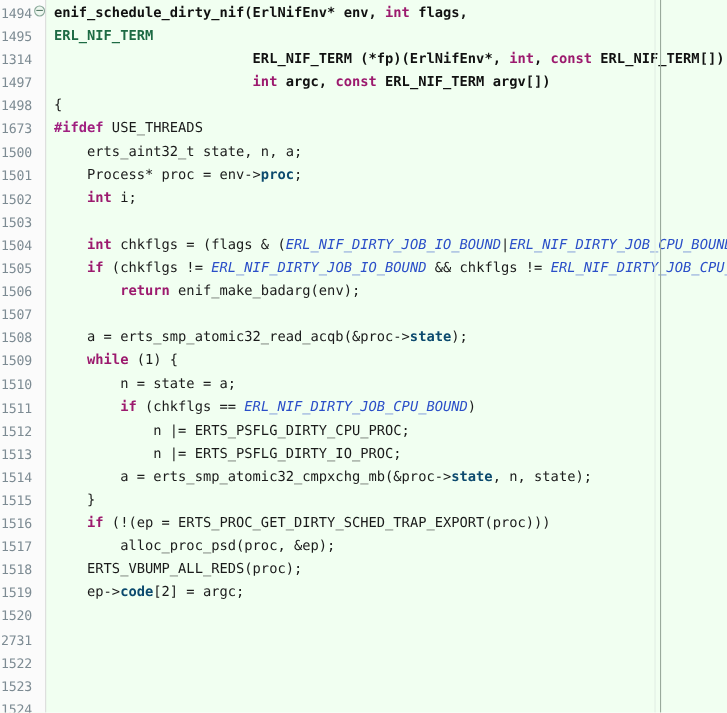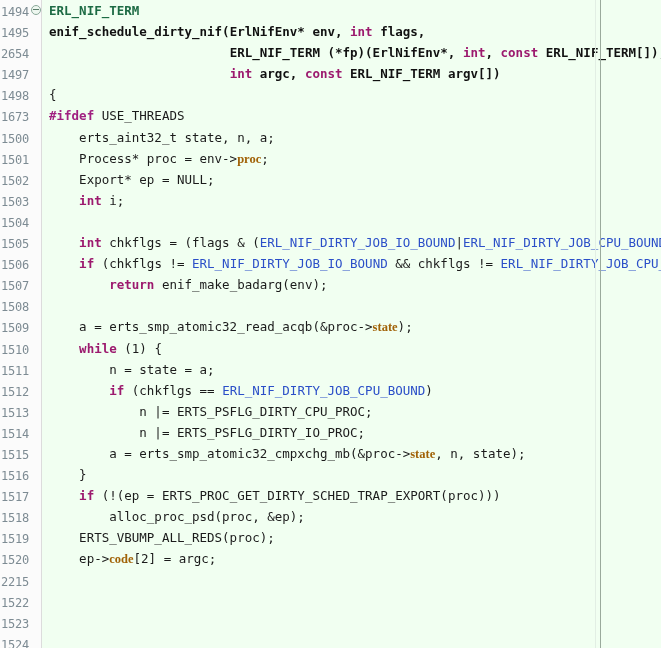--- a/index.html
+++ b/index.html
@@ -96,41 +96,41 @@
     height: 648px;
     z-index: 2;
     pointer-events: none;
   }
   #guide-soft { left: 595px; background: #e2eee4; }
   #guide-main { left: 600px; background: #9aaa9c; }
 
   
   .kw   { color: #9c1a6e; font-weight: bold; }           
   .pp   { color: #a02080; font-weight: bold; margin-top: 18px; }           
-  .mem  { color: #a16207; font-weight: bold; font-family: Liberation Serif, serif; }           
-  .mac  { color: #2b4fc8; }          
+  .mem  { color: #0c4a6e; font-weight: bold; }           
+  .mac  { color: #2b4fc8; font-style: italic; }          
   .rtyp { color: #1d6b44; font-weight: bold; }           
   .fname{ color: #111111; font-weight: bold; }           
   .plain{ color: #1b1b1b; }
 </style>
 </head>
 <body>
 
 <div id="viewer">
 
   <div id="gutter">
       <div class="gutter-row">
         <span class="lineno">1494</span>
         <span class="fold-marker"></span>
       </div>
       <div class="gutter-row">
         <span class="lineno">1495</span>
       </div>
       <div class="gutter-row">
-        <span class="lineno">2654</span>
+        <span class="lineno">1314</span>
       </div>
       <div class="gutter-row">
         <span class="lineno">1497</span>
       </div>
       <div class="gutter-row">
         <span class="lineno">1498</span>
       </div>
       <div class="gutter-row">
         <span class="lineno">1673</span>
       </div>
@@ -191,44 +191,43 @@
       <div class="gutter-row">
         <span class="lineno">1518</span>
       </div>
       <div class="gutter-row">
         <span class="lineno">1519</span>
       </div>
       <div class="gutter-row">
         <span class="lineno">1520</span>
       </div>
       <div class="gutter-row">
-        <span class="lineno">2215</span>
+        <span class="lineno">2731</span>
       </div>
       <div class="gutter-row">
         <span class="lineno">1522</span>
       </div>
       <div class="gutter-row">
         <span class="lineno">1523</span>
       </div>
       <div class="gutter-row">
         <span class="lineno">1524</span>
       </div>
     </div>
   <div id="gutter-sep"></div>
 
   <div id="code">
+      <div class="row"><span class="fname">enif_schedule_dirty_nif</span><span class="fname">(</span><span class="fname">ErlNifEnv</span><span class="fname">* env, </span><span class="kw">int</span><span class="fname"> flags,</span></div>
       <div class="row"><span class="rtyp">ERL_NIF_TERM</span></div>
-      <div class="row"><span class="fname">enif_schedule_dirty_nif</span><span class="fname">(</span><span class="fname">ErlNifEnv</span><span class="fname">* env, </span><span class="kw">int</span><span class="fname"> flags,</span></div>
       <div class="row"><span class="plain">                        </span><span class="fname">ERL_NIF_TERM (*fp)(ErlNifEnv*, </span><span class="kw">int</span><span class="fname">, </span><span class="kw">const</span><span class="fname"> ERL_NIF_TERM[]),</span></div>
       <div class="row"><span class="plain">                        </span><span class="kw">int</span><span class="fname"> argc, </span><span class="kw">const</span><span class="fname"> ERL_NIF_TERM argv[])</span></div>
       <div class="row"><span class="plain">{</span></div>
       <div class="row"><span class="pp">#ifdef</span><span class="plain"> USE_THREADS</span></div>
       <div class="row"><span class="plain">    erts_aint32_t state, n, a;</span></div>
       <div class="row"><span class="plain">    Process* proc = env-&gt;</span><span class="mem">proc</span><span class="plain">;</span></div>
-      <div class="row"><span class="plain">    Export* ep = NULL;</span></div>
       <div class="row"><span class="plain">    </span><span class="kw">int</span><span class="plain"> i;</span></div>
       <div class="row"> </div>
       <div class="row"><span class="plain">    </span><span class="kw">int</span><span class="plain"> chkflgs = (flags &amp; (</span><span class="mac">ERL_NIF_DIRTY_JOB_IO_BOUND</span><span class="plain">|</span><span class="mac">ERL_NIF_DIRTY_JOB_CPU_BOUND</span></div>
       <div class="row"><span class="plain">    </span><span class="kw">if</span><span class="plain"> (chkflgs != </span><span class="mac">ERL_NIF_DIRTY_JOB_IO_BOUND</span><span class="plain"> &amp;&amp; chkflgs != </span><span class="mac">ERL_NIF_DIRTY_JOB_CPU_BOUND</span></div>
       <div class="row"><span class="plain">        </span><span class="kw">return</span><span class="plain"> enif_make_badarg(env);</span></div>
       <div class="row"> </div>
       <div class="row"><span class="plain">    a = erts_smp_atomic32_read_acqb(&amp;proc-&gt;</span><span class="mem">state</span><span class="plain">);</span></div>
       <div class="row"><span class="plain">    </span><span class="kw">while</span><span class="plain"> (1) {</span></div>
       <div class="row"><span class="plain">        n = state = a;</span></div>
       <div class="row"><span class="plain">        </span><span class="kw">if</span><span class="plain"> (chkflgs == </span><span class="mac">ERL_NIF_DIRTY_JOB_CPU_BOUND</span><span class="plain">)</span></div>

